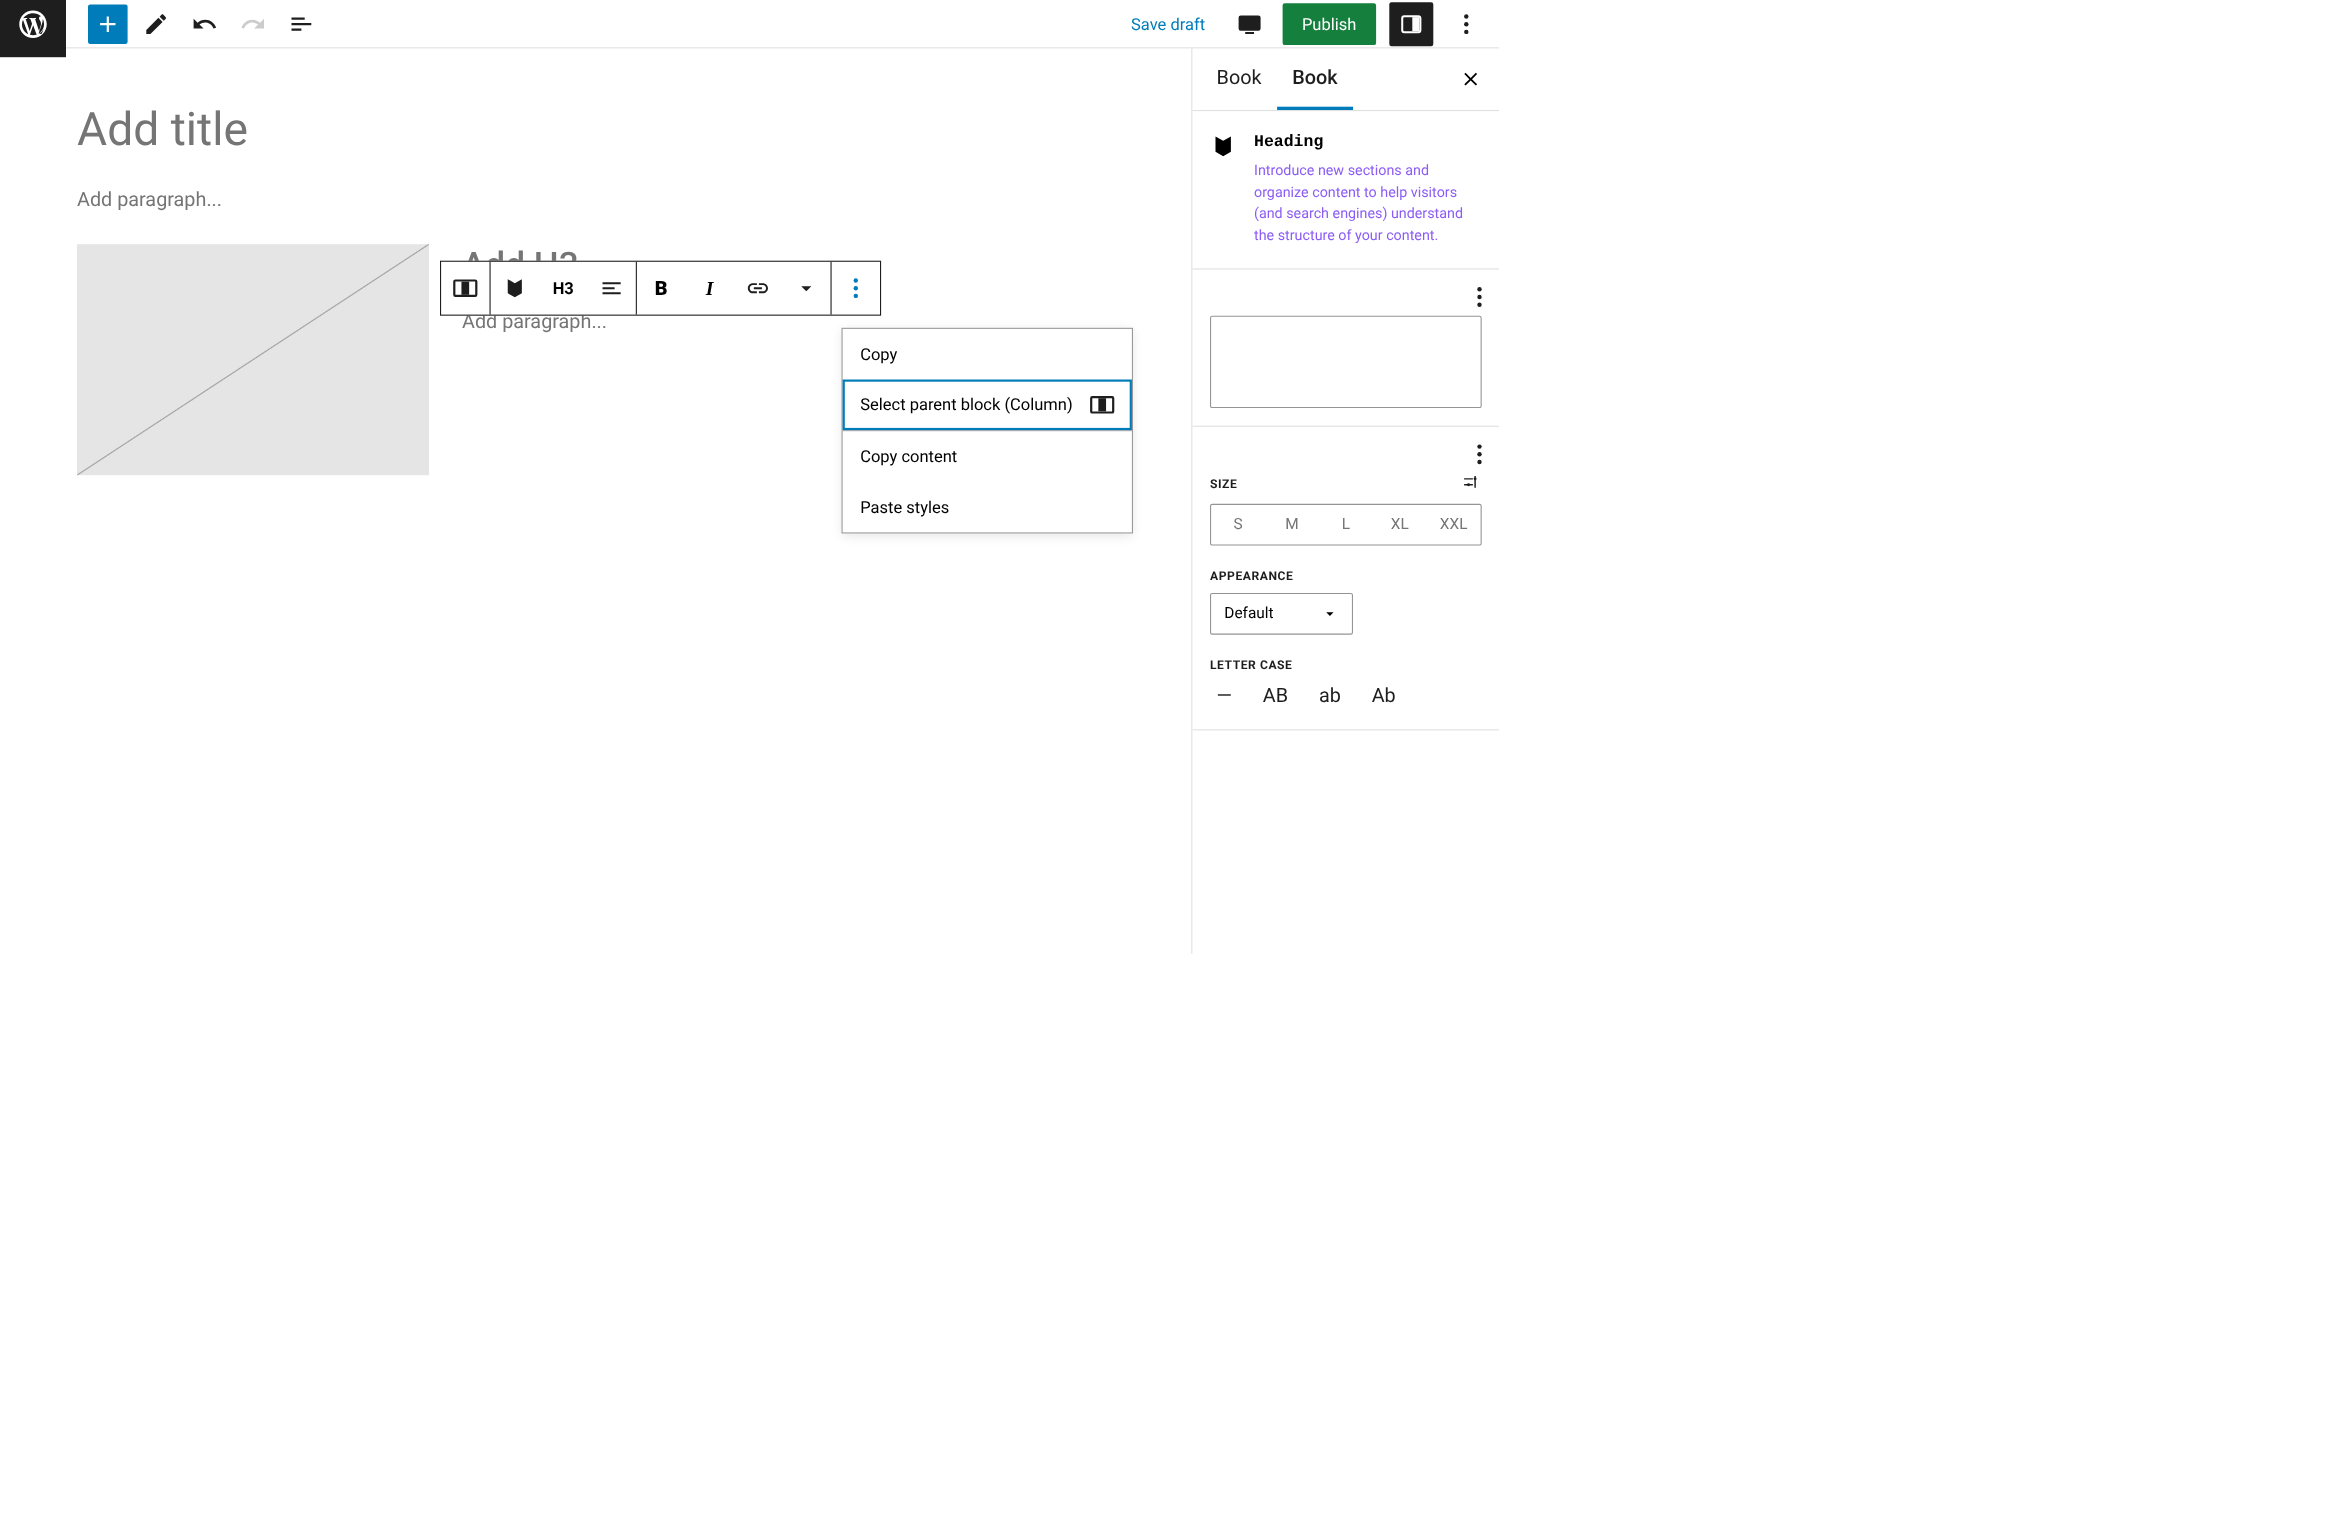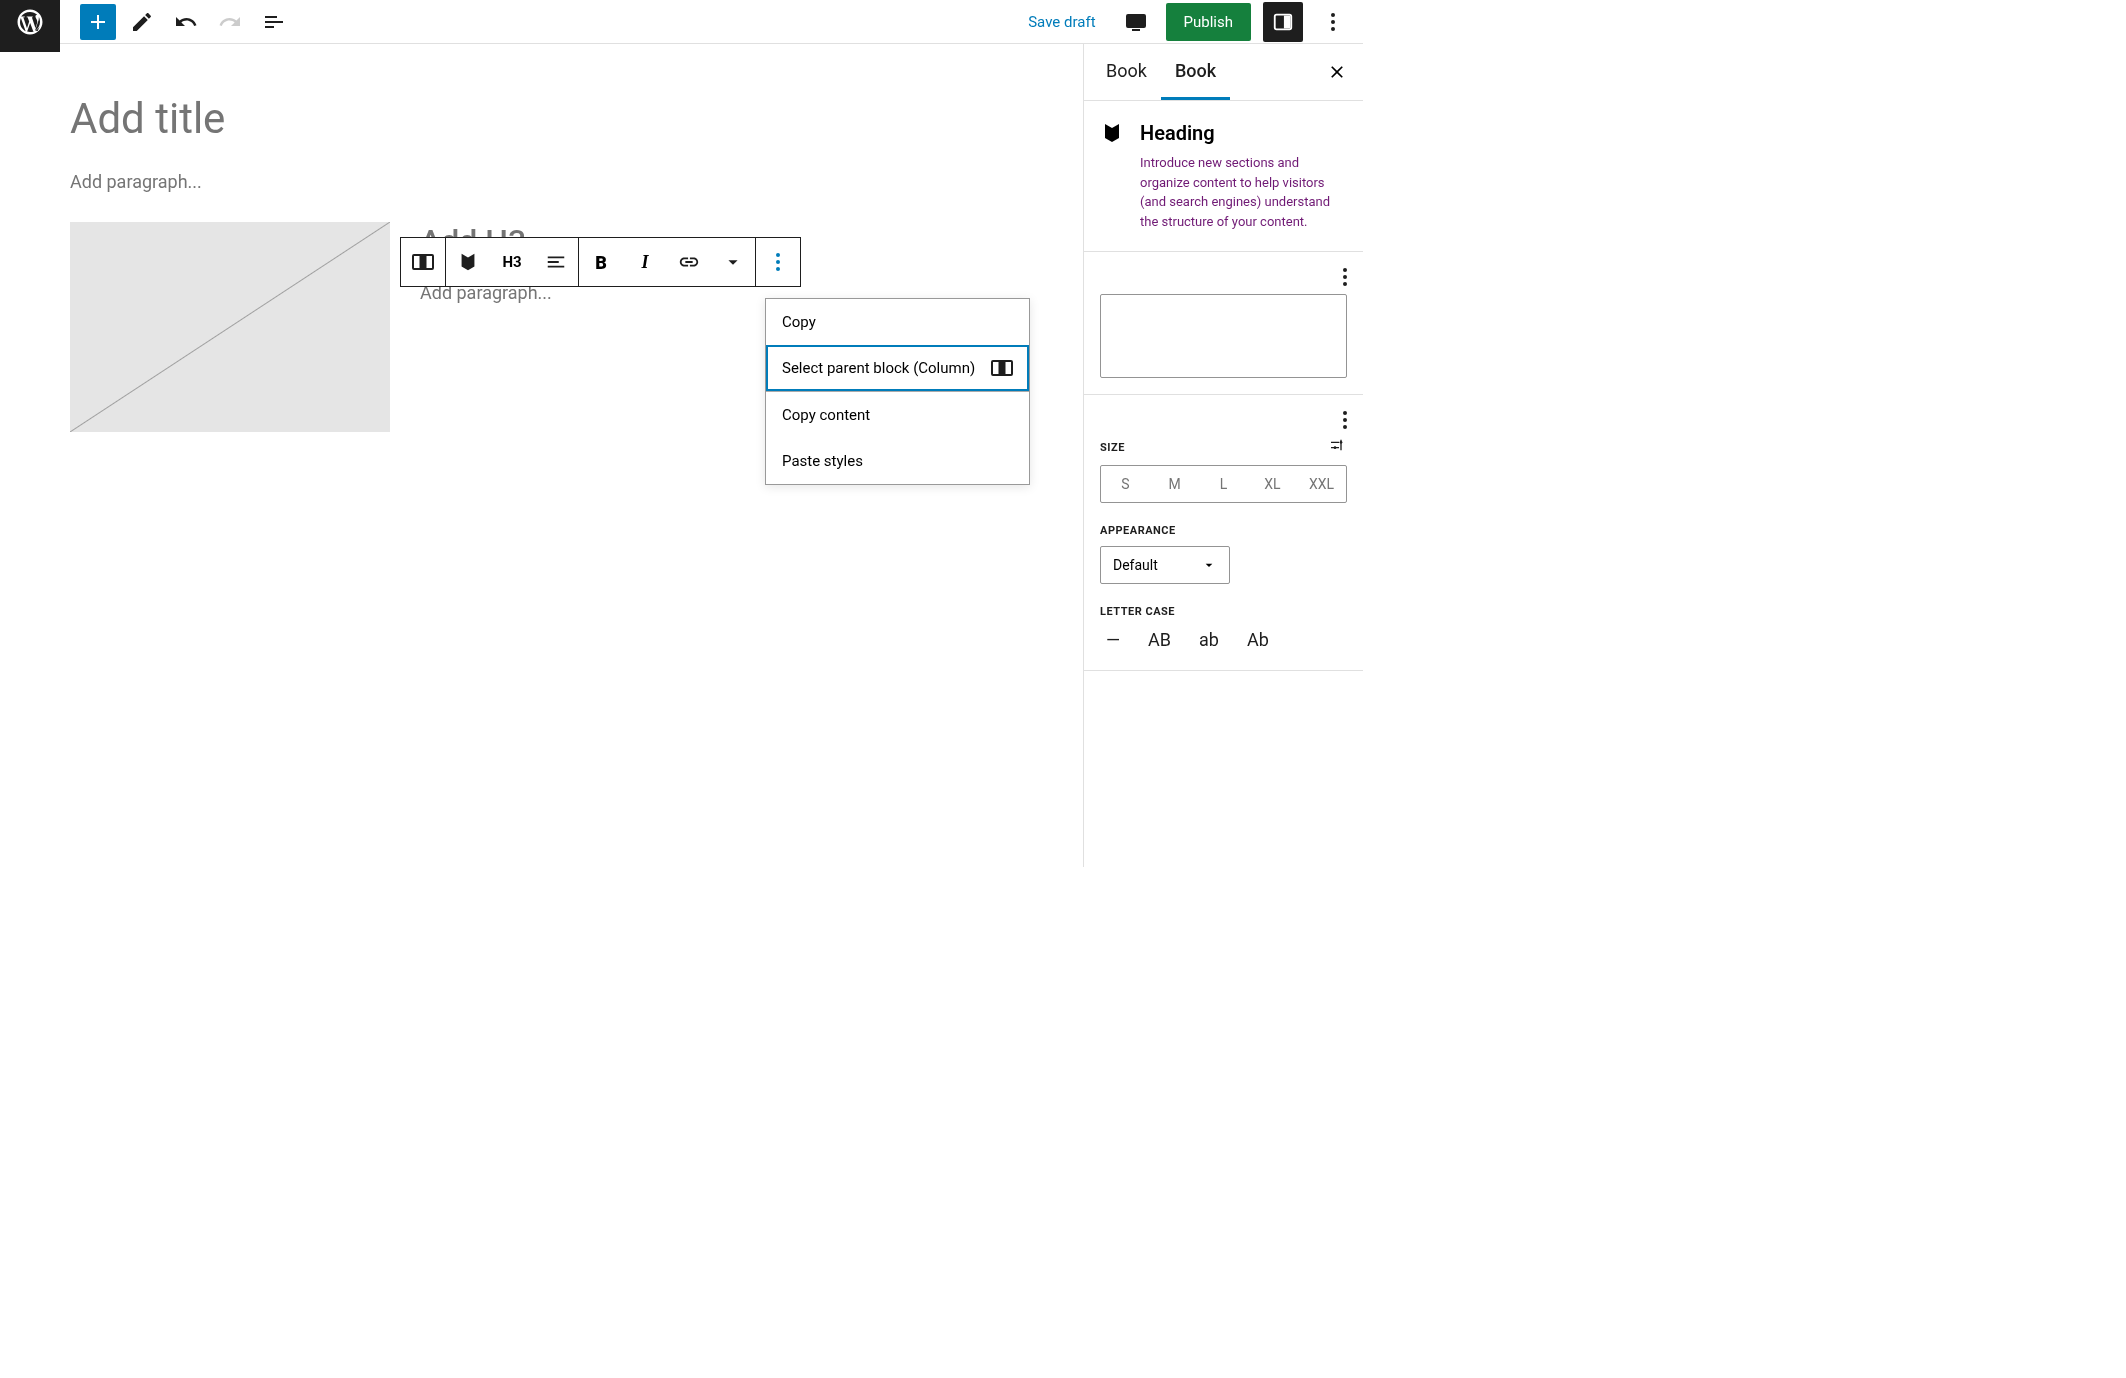--- a/index.html
+++ b/index.html
@@ -53,22 +53,22 @@
 .column-icon::after { content: ""; position: absolute; left: 50%; top: 0; bottom: 0; width: 7px; background: #1e1e1e; transform: translateX(-50%); }
 
 .sidebar { width: 280px; border-left: 1px solid #e0e0e0; display: flex; flex-direction: column; }
 .tabs { display: flex; align-items: center; border-bottom: 1px solid #e0e0e0; padding: 0 8px; }
 .tab { padding: 16px 14px; font-size: 18px; cursor: pointer; color: #1e1e1e; border-bottom: 3px solid transparent; }
 .tab.active { border-bottom-color: #007cba; font-weight: 500; }
 .close-tab { margin-left: auto; width: 36px; height: 36px; display: flex; align-items: center; justify-content: center; cursor: pointer; }
 
 .block-info { padding: 20px 16px; display: flex; gap: 16px; border-bottom: 1px solid #e0e0e0; }
 .block-info-icon { width: 24px; height: 24px; flex-shrink: 0; }
-.block-info-text h3 { font-size: 20px; font-weight: 600; margin-bottom: 8px; }
-.block-info-text p { font-size: 13px; color: #701a75; line-height: 1.5; }
+.block-info-text h3 { font-size: 15px; font-weight: 600; margin-bottom: 8px; font-family: Liberation Mono, monospace; }
+.block-info-text p { font-size: 13px; color: #8b5cf6; line-height: 1.5; }
 
 .panel { padding: 16px; border-bottom: 1px solid #e0e0e0; }
 .panel-header-row { display: flex; align-items: center; justify-content: space-between; margin-bottom: 8px; }
 .panel-label { font-size: 11px; font-weight: 700; color: #1e1e1e; letter-spacing: 0.5px; }
 .panel-more { cursor: pointer; }
 .dropdown-box { border: 1px solid #949494; border-radius: 2px; padding: 0; min-height: 40px; }
 
 .size-row { display: flex; border: 1px solid #949494; border-radius: 2px; }
 .size-btn { flex: 1; text-align: center; padding: 10px 0; font-size: 14px; color: #757575; cursor: pointer; }
 

